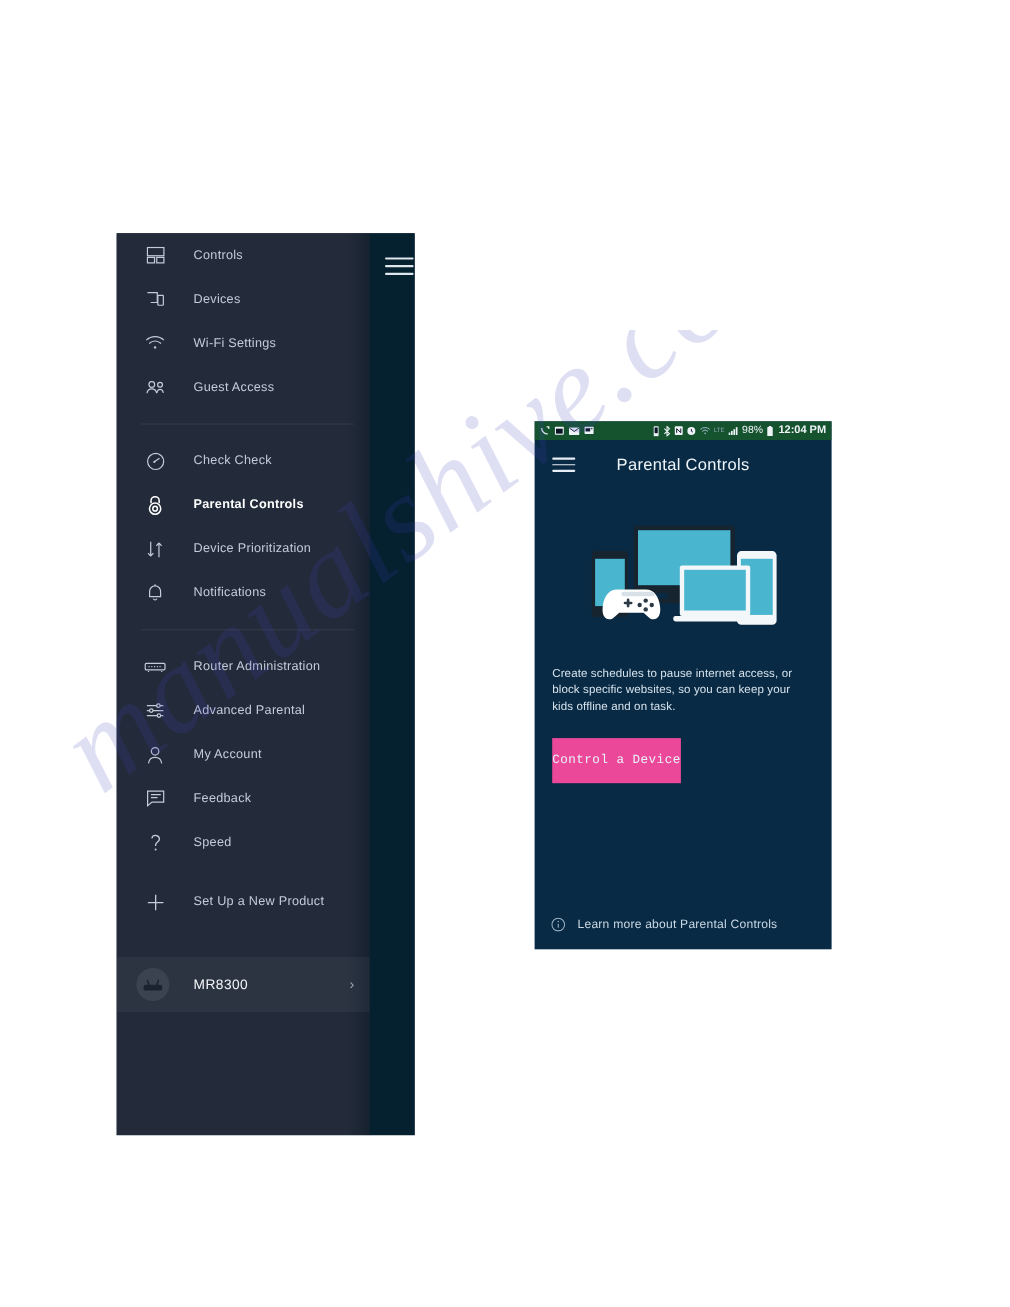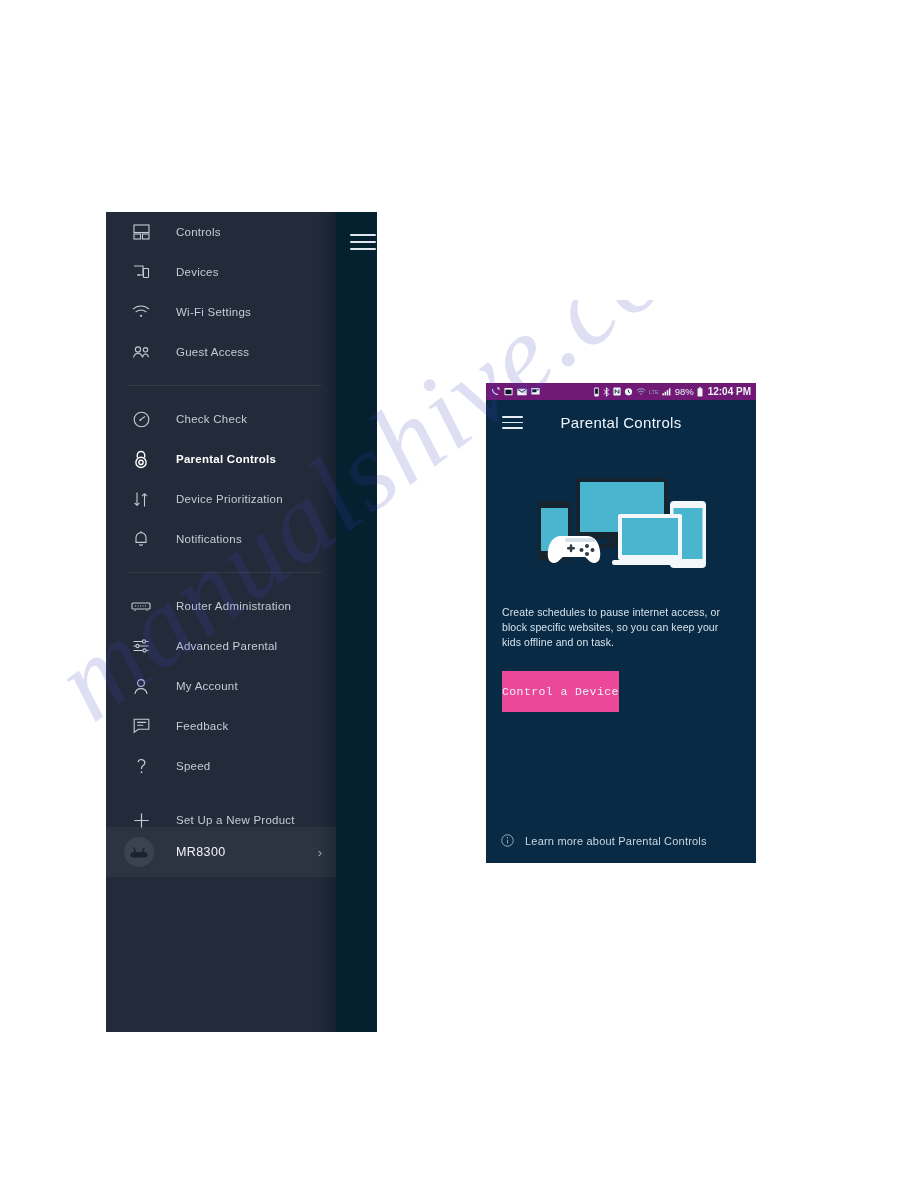--- a/index.html
+++ b/index.html
@@ -96,21 +96,21 @@
 
   .nav-divider {
     height: 1px;
     background: rgba(255,255,255,0.07);
     margin: 13px 14px 13px 22px;
   }
   .nav-gap { height: 14px; }
 
   .device-row {
     position: absolute;
-    left: 0; top: 615px;
+    left: 0; top: 658px;
     width: 230px; height: 50px;
     display:flex; align-items:center;
     background: rgba(255,255,255,0.045);
     padding-left: 18px;
   }
   .device-avatar {
     width: 30px; height: 30px; border-radius: 50%;
     background: rgba(255,255,255,0.08);
     display:flex; align-items:center; justify-content:center;
     flex:0 0 30px;
@@ -130,21 +130,21 @@
   .phone-shot {
     position: absolute;
     left: 486px; top: 383px;
     width: 270px; height: 480px;
     background: #082a44;
     overflow: hidden;
     z-index: 20;
   }
   .status-bar {
     height: 17px;
-    background: #701a75;
+    background: #14532d;
     display:flex; align-items:center;
     padding: 0 5px 0 5px;
     color:#eef3f8;
     font-size: 9.5px;
   }
   .sb-left { display:flex; align-items:center; gap:4px; }
   .sb-right { margin-left:auto; display:flex; align-items:center; gap:3px; }
   .sb-ico { display:inline-flex; align-items:center; }
   .sb-ico svg { display:block; }
   .sb-pct { font-size:9.5px; letter-spacing:0; }

